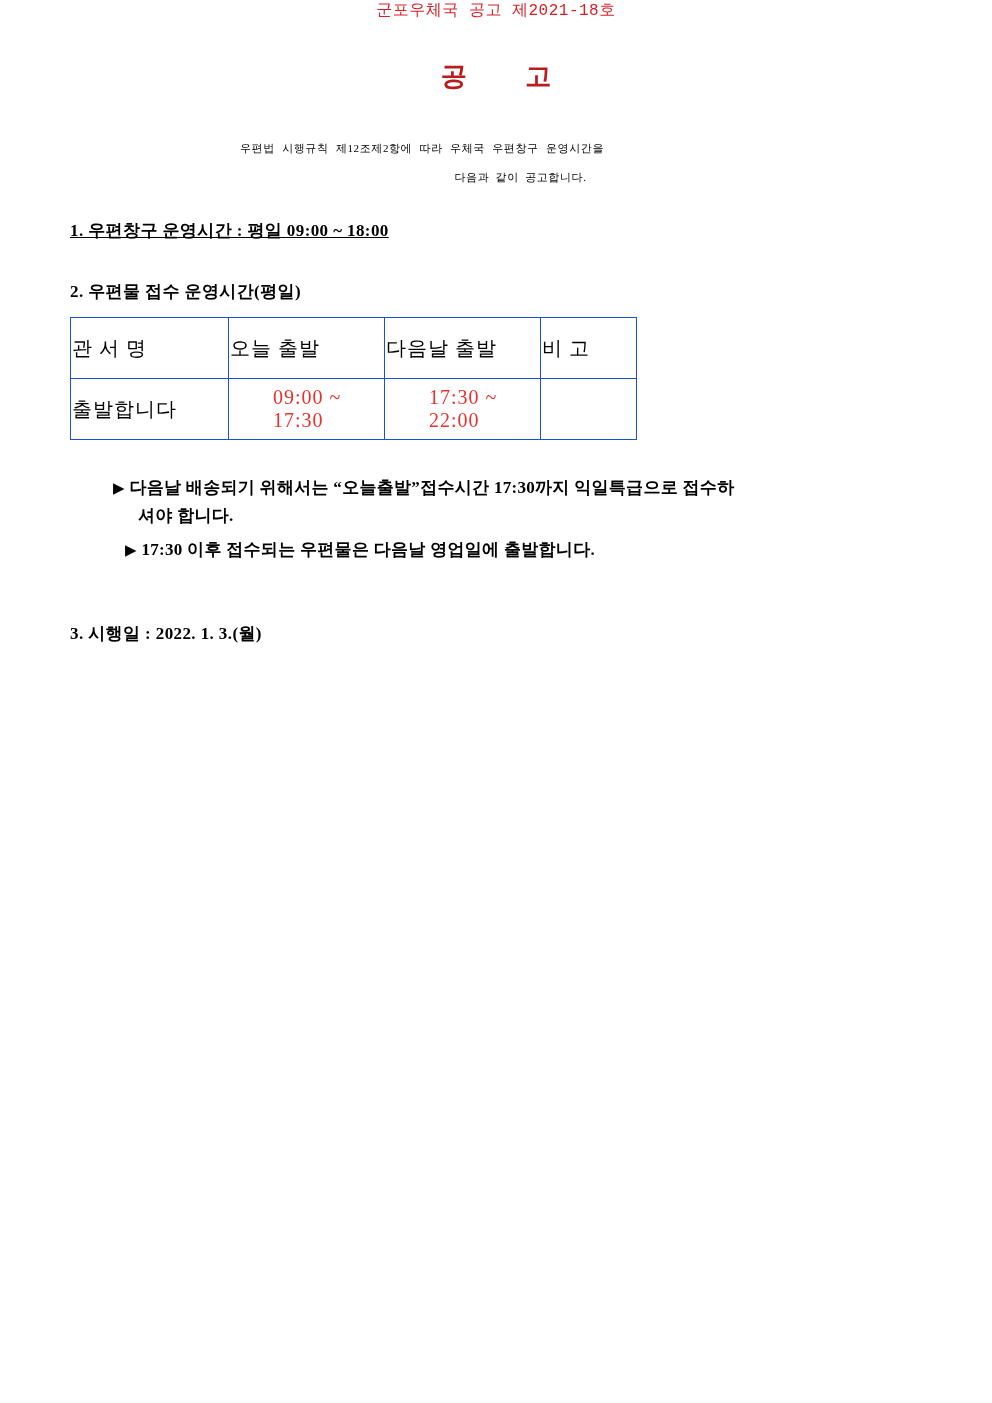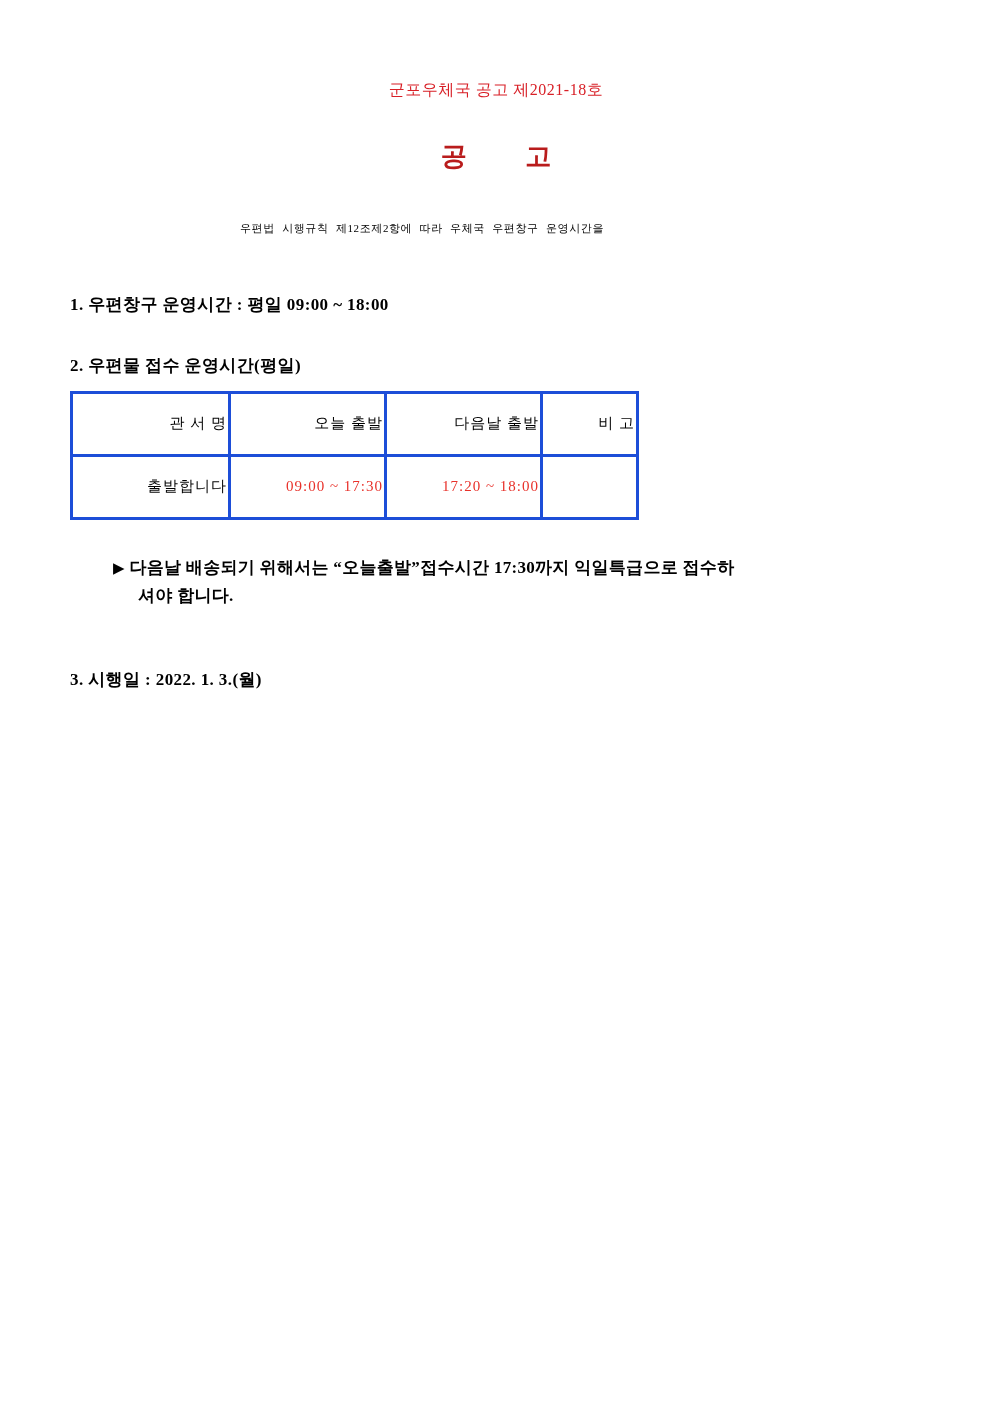--- a/index.html
+++ b/index.html
@@ -16,26 +16,25 @@
     overflow: hidden;
   }
   .page {
     position: relative;
     width: 992px;
     height: 1403px;
     box-sizing: border-box;
     padding: 0 70px;
   }
   .doc-number {
-    margin-top: 80px;
     text-align: center;
     color: #d81f26;
     font-size: 16px;
     letter-spacing: 0.5px;
-    font-family: Liberation Serif, serif;
+    font-family: Liberation Mono, monospace;
   }
   .doc-title {
     margin-top: 38px;
     text-align: center;
     font-size: 26px;
     font-weight: bold;
     letter-spacing: 26px;
     padding-left: 26px;
     color: #b91c1c;
     font-family: "Liberation Serif", "DejaVu Serif", serif;
@@ -69,35 +68,36 @@
   .signature .s-line {
     display: block;
     letter-spacing: 0.6px;
   }
   .sect {
     font-size: 17px;
     letter-spacing: 0.4px;
     font-weight: bold;
   }
   .sect-1 {
-    margin-top: 50px;
+    margin-top: 28px;
+    text-decoration: underline;
   }
   .sect-2 {
     margin-top: 38px;
   }
   table.hours {
     margin-top: 14px;
     border-collapse: collapse;
     width: 566px;
     table-layout: fixed;
   }
   table.hours th, table.hours td {
-    border: 3px solid #1d4ed8;
-    text-align: right;
-    font-size: 15px;
+    border: 1px solid #1d4ed8;
+    text-align: left;
+    font-size: 20px;
     height: 58px;
     vertical-align: middle;
     font-weight: normal;
     letter-spacing: 1px;
   }
   table.hours th {
     font-weight: normal;
   }
   table.hours col.c1 { width: 158px; }
   table.hours col.c2 { width: 156px; }
@@ -139,20 +139,21 @@
 <body>
 
 <div class="page">
 
   <div class="doc-number">군포우체국 공고 제2021-18호</div>
 
   <div class="doc-title">공      고</div>
 
   <div class="intro">
     <span class="l1">우편법 시행규칙 제12조제2항에 따라 우체국 우편창구 운영시간을</span>
+    <span class="l2">다음과 같이 공고합니다.</span>
   </div>
 
 
   <div class="sect sect-1">1. 우편창구 운영시간 : 평일 09:00 ~ 18:00</div>
 
   <div class="sect sect-2">2. 우편물 접수 운영시간(평일)</div>
 
   <table class="hours">
     <colgroup>
       <col class="c1">
@@ -165,28 +166,32 @@
         <th>관 서 명</th>
         <th>오늘 출발</th>
         <th>다음날 출발</th>
         <th>비 고</th>
       </tr>
     </thead>
     <tbody>
       <tr>
         <td>출발합니다</td>
         <td class="red-time">09:00 ~ 17:30</td>
-        <td class="red-time">17:20 ~ 18:00</td>
+        <td class="red-time">17:30 ~ 22:00</td>
         <td></td>
       </tr>
     </tbody>
   </table>
 
   <div class="bullets">
     <span class="bullet-row b1">
       <span class="tri">▶</span>
       <span>다음날 배송되기 위해서는 “오늘출발”접수시간 17:30까지 익일특급으로 접수하셔야 합니다.</span>
     </span>
+    <span class="bullet-row b2">
+      <span class="tri">▶</span>
+      <span>17:30 이후 접수되는 우편물은 다음날 영업일에 출발합니다.</span>
+    </span>
   </div>
 
   <div class="sect sect-3">3. 시행일 : 2022. 1. 3.(월)</div>
 
 </div>
 
 </body></html>

